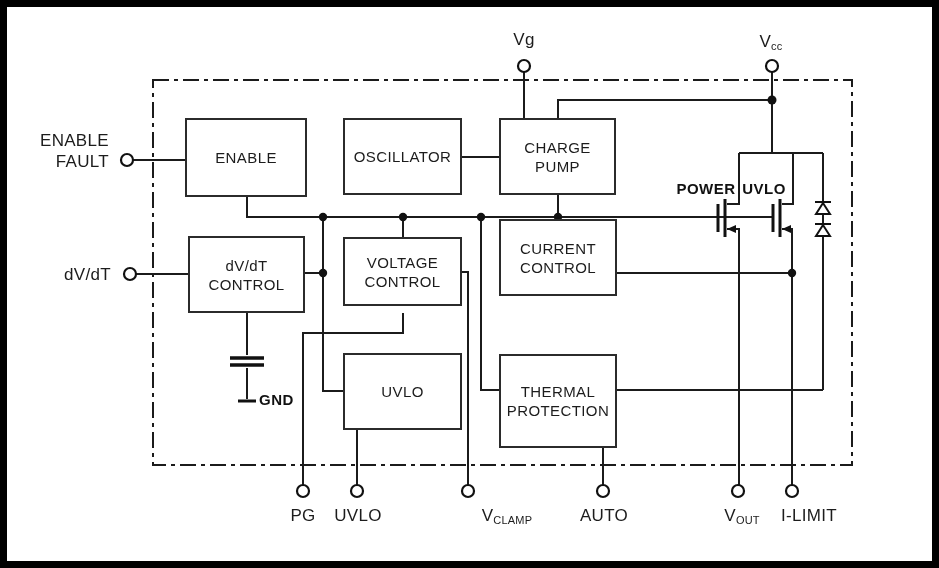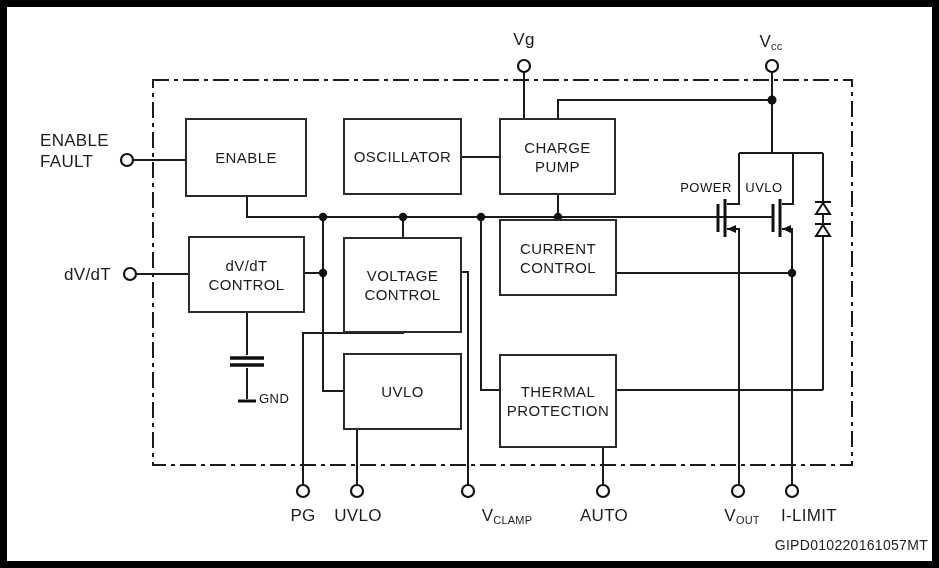--- a/index.html
+++ b/index.html
@@ -45,32 +45,33 @@
     letter-spacing: 0.4px;
     white-space: nowrap;
   }
   .pin-label {
     position: absolute;
     color: #1c1c1c;
     font-size: 17px;
     line-height: 21px;
     letter-spacing: 0.3px;
     white-space: nowrap;
+    text-align: right;
   }
   .centered { transform: translateX(-50%); }
   .pin-label sub, .pin-label .subtxt {
     font-size: 11px;
     letter-spacing: 0.2px;
   }
   .subtxt { vertical-align: -3px; }
   .mini-label {
     position: absolute;
     color: #111111;
-    font-size: 13px;
-    font-weight: normal;
+    font-size: 15px;
+    font-weight: bold;
     letter-spacing: 0.5px;
     white-space: nowrap;
   }
   .footer-code {
     position: absolute;
     right: 11px;
     top: 537px;
     color: #1c1c1c;
     font-size: 14px;
     letter-spacing: 0.3px;
@@ -178,21 +179,21 @@
       <span>CHARGE</span>
       <span>PUMP</span>
     </div>
     <div class="block" style="left:343px; top:118px; width:119px; height:77px;">
       <span>OSCILLATOR</span>
     </div>
     <div class="block" style="left:188px; top:236px; width:117px; height:77px;">
       <span>dV/dT</span>
       <span>CONTROL</span>
     </div>
-    <div class="block" style="left:343px; top:237px; width:119px; height:96px;">
+    <div class="block" style="left:343px; top:237px; width:119px; height:69px;">
       <span>VOLTAGE</span>
       <span>CONTROL</span>
     </div>
     <div class="block" style="left:499px; top:219px; width:118px; height:77px;">
       <span>CURRENT</span>
       <span>CONTROL</span>
     </div>
     <div class="block" style="left:343px; top:353px; width:119px; height:77px;">
       <span>UVLO</span>
     </div>
@@ -232,16 +233,15 @@
       <span>V</span><span class="subtxt">OUT</span>
     </div>
     <div class="pin-label centered" style="left:809px; top:505px;">
       <span>I-LIMIT</span>
     </div>
 
     <div class="mini-label centered" style="left:706px; top:180px;">POWER</div>
     <div class="mini-label centered" style="left:764px; top:180px;">UVLO</div>
     <div class="mini-label" style="left:259px; top:391px;">GND</div>
 
-    <div class="footer-code">GIPD010220161057MT</div>
 
   </div>
 </div>
 
 </body></html>

